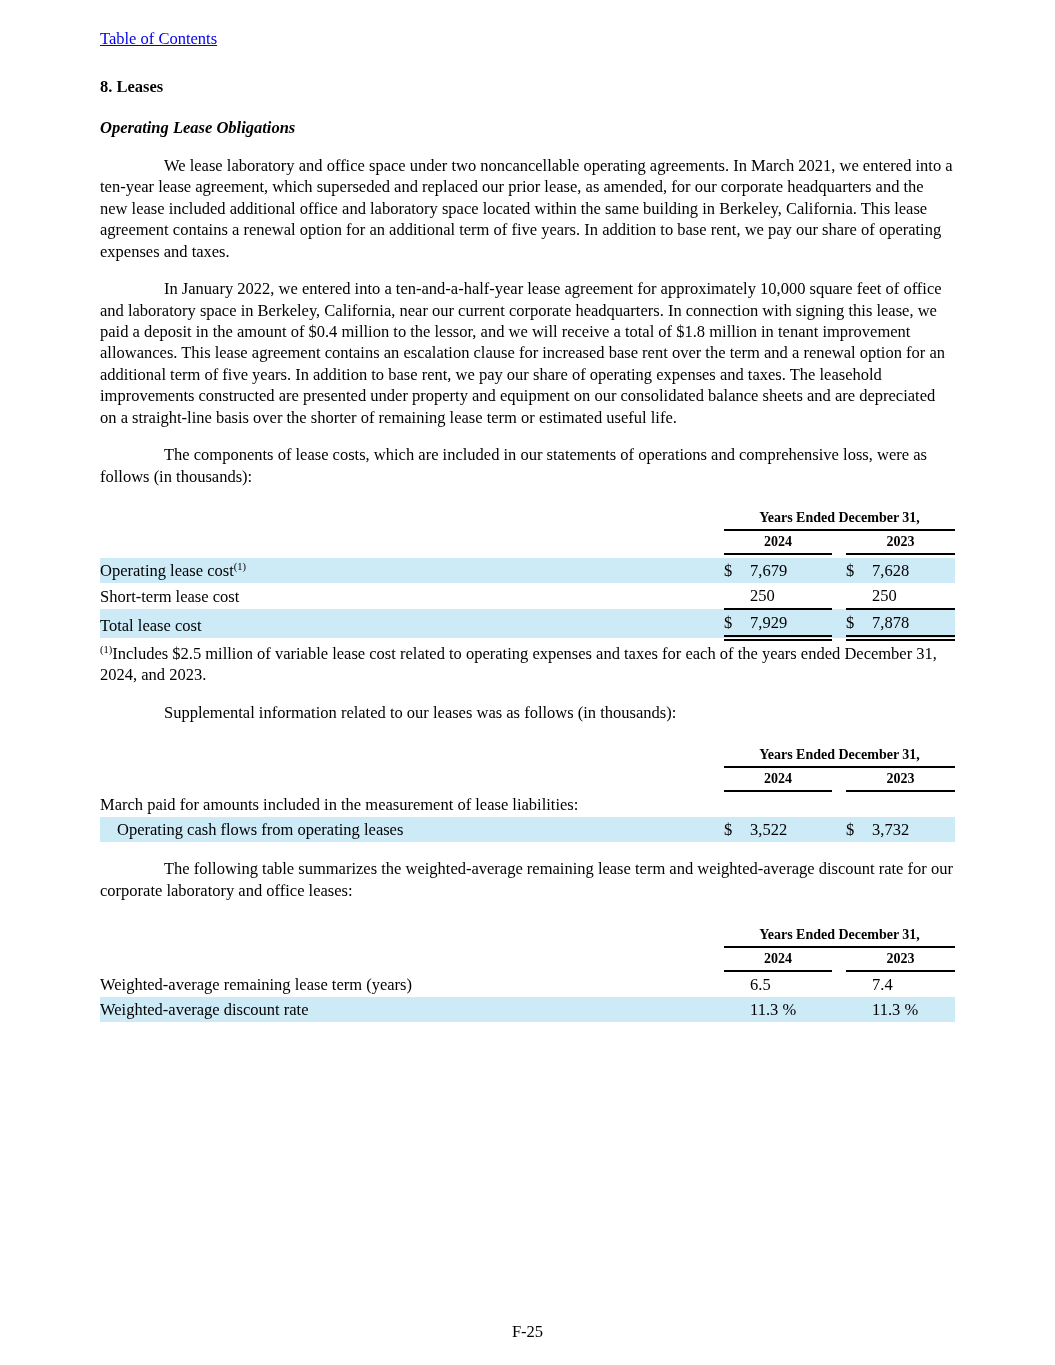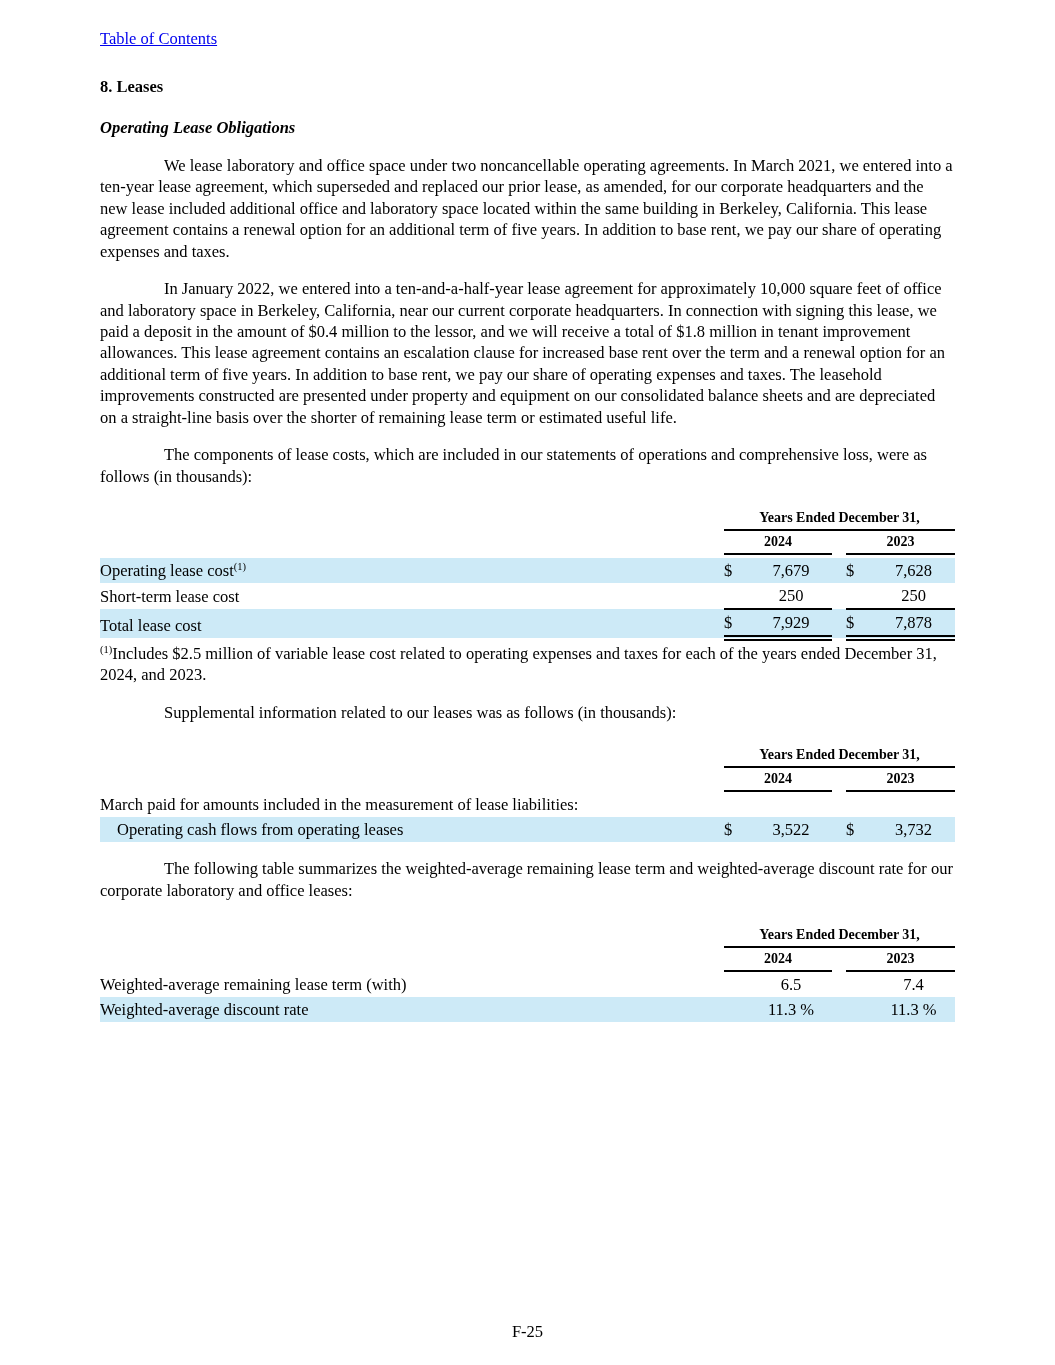--- a/index.html
+++ b/index.html
@@ -20,21 +20,21 @@
 
   table.fin { width:855px; border-collapse:collapse; table-layout:fixed; }
   .t1 { margin-top:22px; } .t2 { margin-top:23px; } .t3 { margin-top:25px; }
   table.fin th, table.fin td { vertical-align:bottom; }
   .ph { font-size:14px; font-weight:bold; text-align:center; padding:1px 0 3px; border-bottom:2px solid #000; }
   .yh { font-size:14px; font-weight:bold; text-align:center; padding:3px 0 3px; border-bottom:2px solid #000; }
   table.fin td { font-size:16.5px; line-height:20px; padding:3px 0 2px; }
   td.lbl { text-align:left; padding-left:4px; }
   td.lbl.ind { padding-left:17px; }
   td.cur { text-align:left; padding-left:2px; }
-  td.val { text-align:center; padding-right:1px; }
+  td.val { text-align:left; padding-right:1px; }
   tr.hl > td { background:var(--hl);margin-top:48px; }
   td.rule { border-bottom:2px solid #000; }
   td.dbl { border-bottom:6px double #000; }
   tr.sp4 > td { height:4px; padding:0; line-height:0; }
   .pagefoot { position:absolute; left:0; top:1322px; width:1055px; text-align:center; font-size:16.5px; }
 </style>
 </head>
 <body>
 
 <div class="content">
@@ -163,21 +163,21 @@
         <td></td>
         <th class="ph" colspan="5">Years Ended December 31,</th>
       </tr>
       <tr>
         <td></td>
         <th class="yh" colspan="2">2024</th>
         <td></td>
         <th class="yh" colspan="2">2023</th>
       </tr>
       <tr>
-        <td class="lbl"><span>Weighted-average remaining lease term (with)</span></td>
+        <td class="lbl"><span>Weighted-average remaining lease term (years)</span></td>
         <td class="cur"></td>
         <td class="val">6.5</td>
         <td></td>
         <td class="cur"></td>
         <td class="val">7.4</td>
       </tr>
       <tr class="hl">
         <td class="lbl"><span>Weighted-average discount rate</span></td>
         <td class="cur"></td>
         <td class="val">11.3 %</td>

